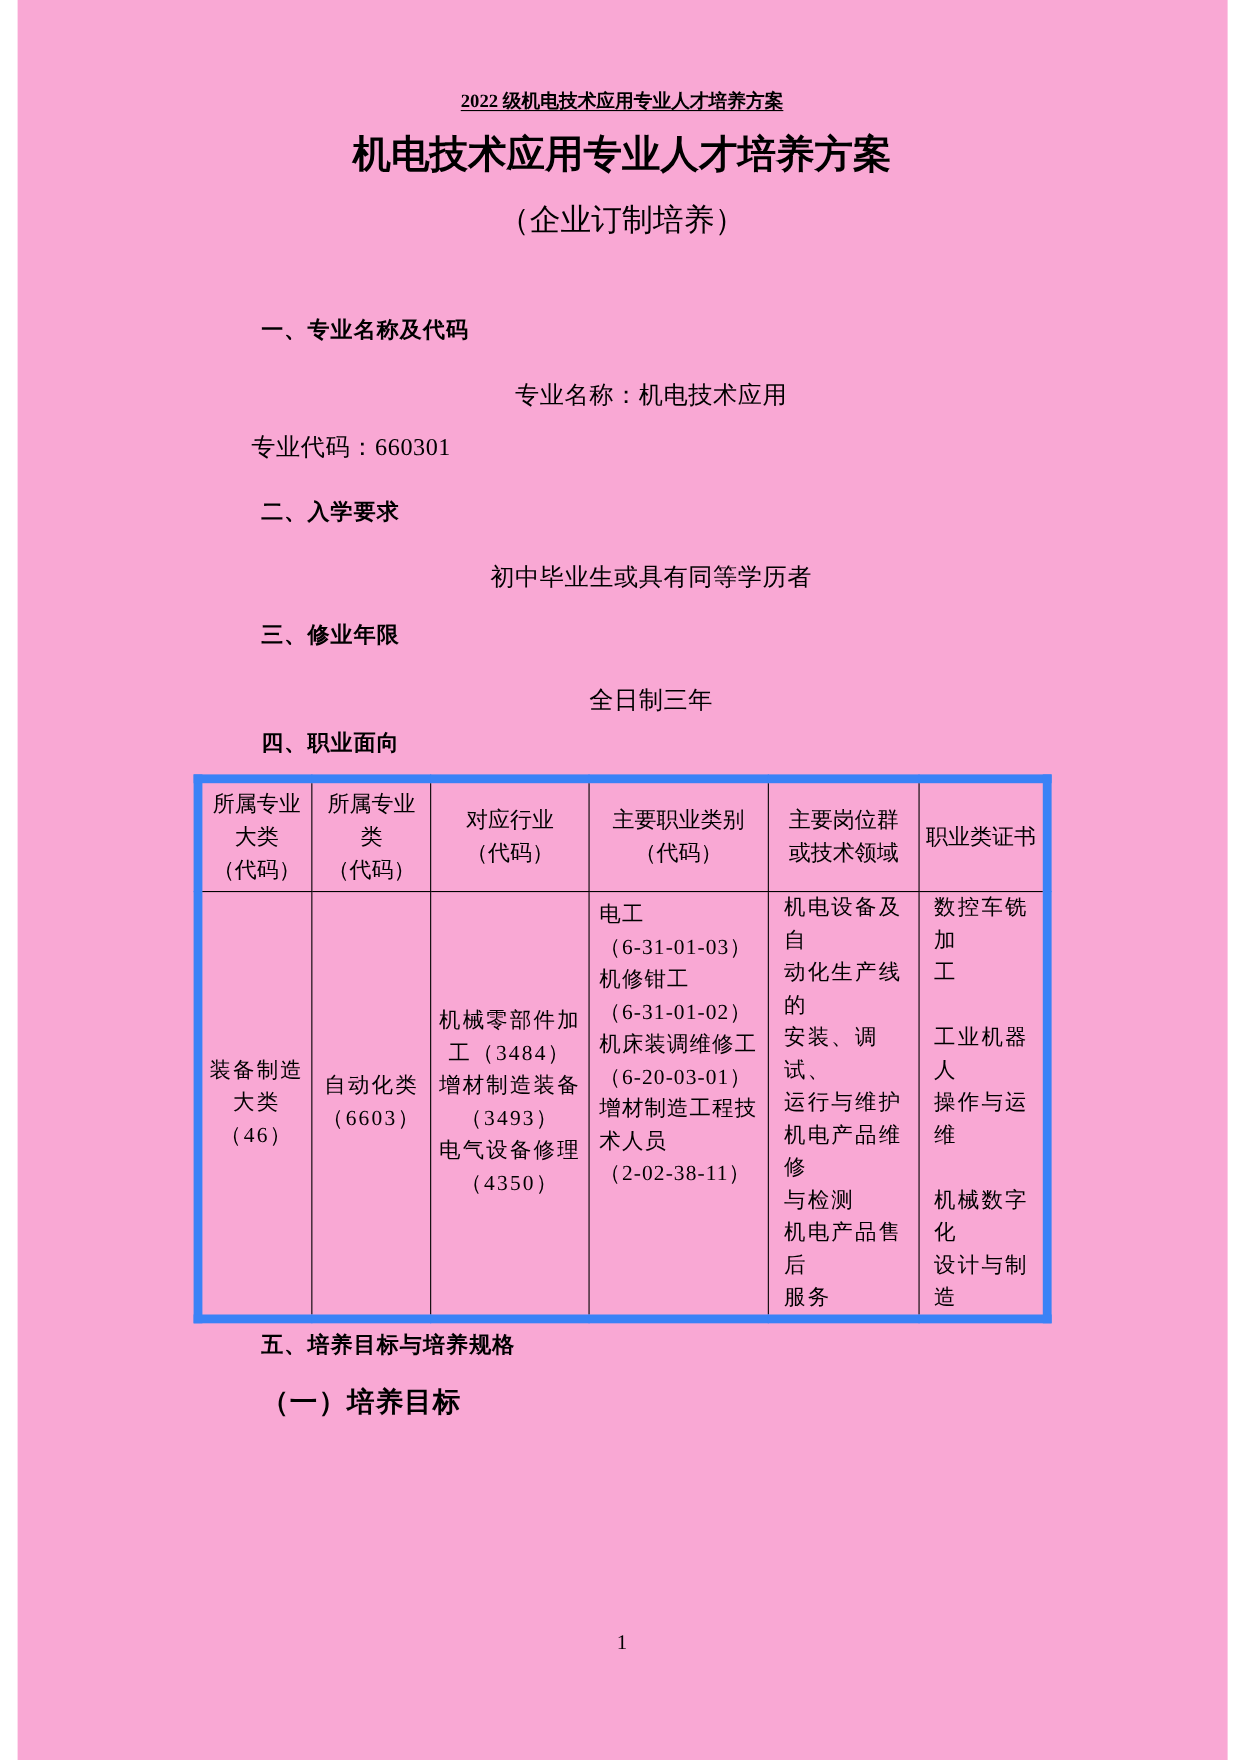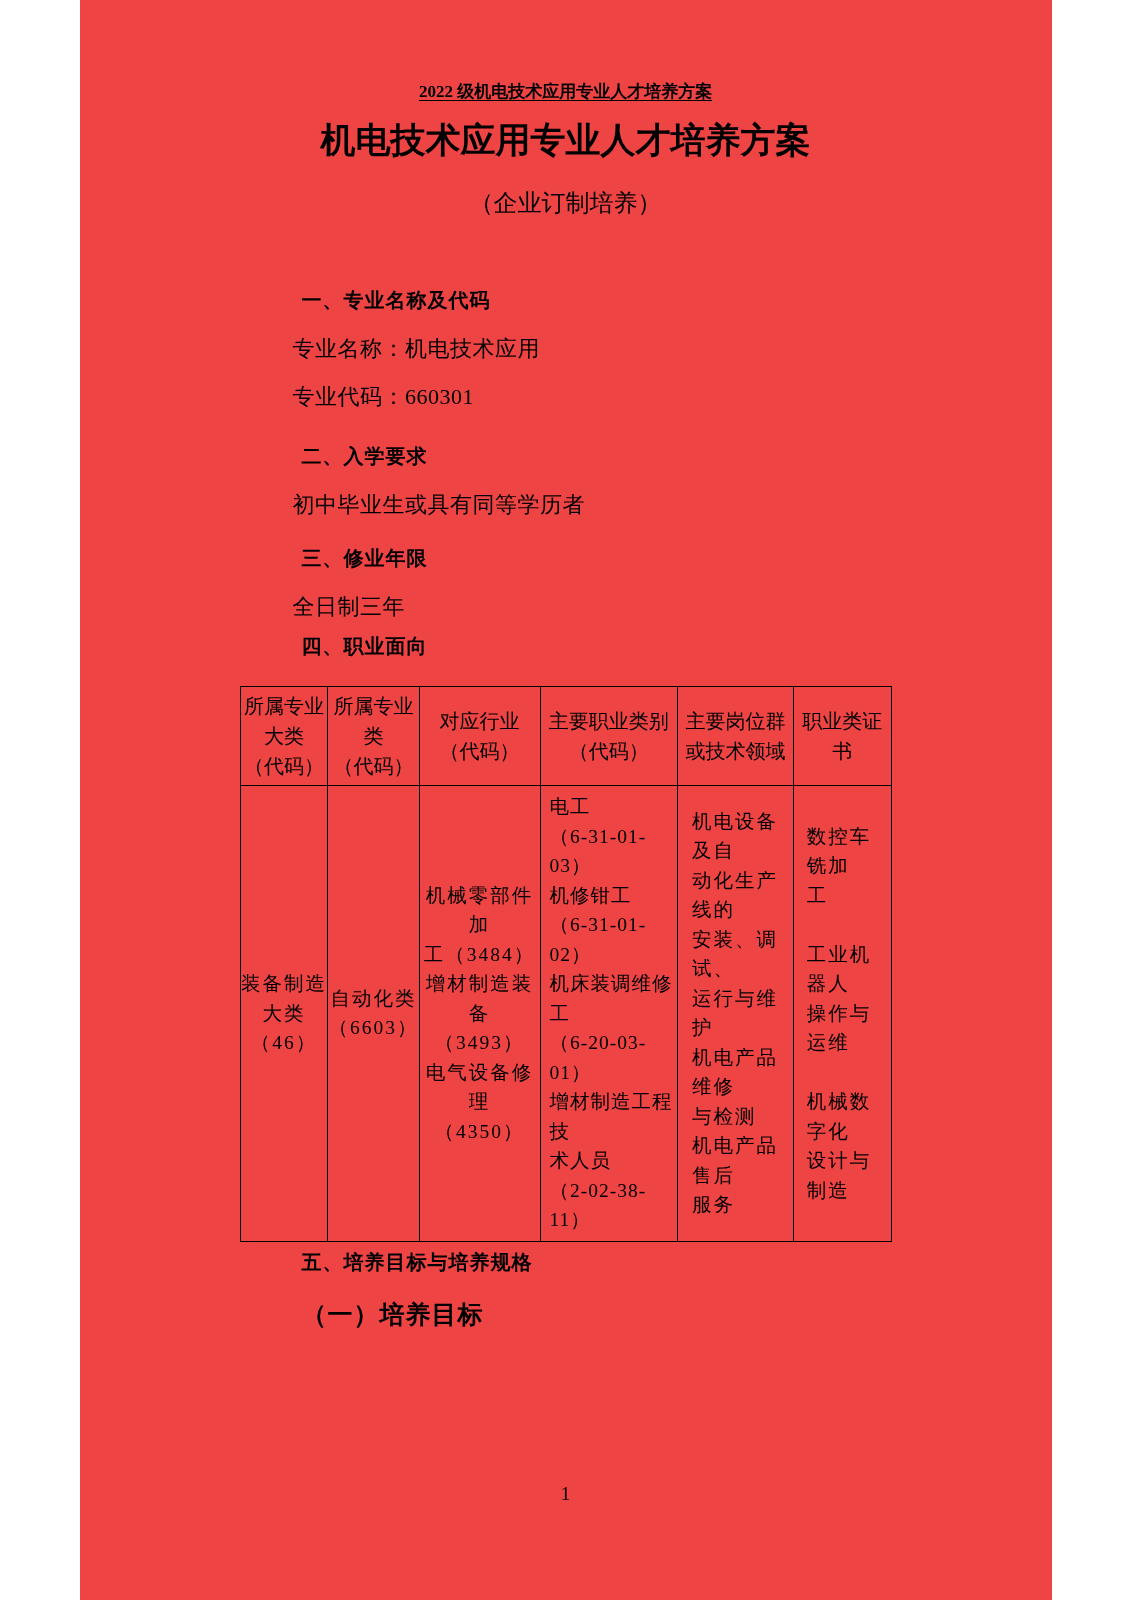--- a/index.html
+++ b/index.html
@@ -1,22 +1,22 @@
 <!DOCTYPE html>
 <html><head>
 <meta charset="utf-8">
 <style>
   * { margin: 0; padding: 0; box-sizing: border-box; }
   html, body { background: #ffffff; }
   .page {
     position: relative;
-    width: 972px;
+    width: 1100px;
     height: 1600px;
     margin: 0 auto;
-    background: #ef4444;
+    background: #f9a8d4;
     color: #000000;
     font-family: "Liberation Serif", serif;
     overflow: hidden;
   }
   .content { padding: 0 160px; }
 
   .doc-header {
     padding-top: 80px;
     text-align: center;
     font-size: 17px;
@@ -29,23 +29,23 @@
     margin-top: 14px;
     text-align: center;
     font-size: 35px;
     line-height: 46px;
     font-weight: bold;
     font-family: "Liberation Serif", serif;
   }
   .subtitle {
     margin-top: 22px;
     text-align: center;
-    font-size: 24px;
+    font-size: 28px;
     line-height: 34px;
-    font-family: Liberation Sans, sans-serif;
+    font-family: Liberation Mono, monospace;
   }
 
   .sec-heading {
     font-family: "Liberation Sans", sans-serif;
     font-weight: bold;
     font-size: 20px;
     line-height: 40px;
     padding-left: 62px;
     letter-spacing: 1px;
   }
@@ -54,28 +54,28 @@
   .h-three { margin-top: 18px; }
   .h-four  { margin-top: 4px; }
   .h-five  { }
 
   .body-line {
     font-size: 22px;
     line-height: 30px;
     padding-left: 53px;
     letter-spacing: 0.5px;
   }
-  .bl-a { margin-top: 14px; }
+  .bl-a { margin-top: 24px; text-align: center; }
   .bl-b { margin-top: 18px; }
 
   .career-table {
     width: 100%;
-    margin-top: 20px;
+    margin-top: 8px;
     border-collapse: collapse;
-    border: 1px solid #3b82f6;
+    border: 8px solid #3b82f6;
     table-layout: fixed;
   }
   .career-table td {
     border: 1px solid #000;
     white-space: pre-line;
     font-size: 20px;
     vertical-align: middle;
   }
   .career-table tr.hdr td {
     height: 88px;

